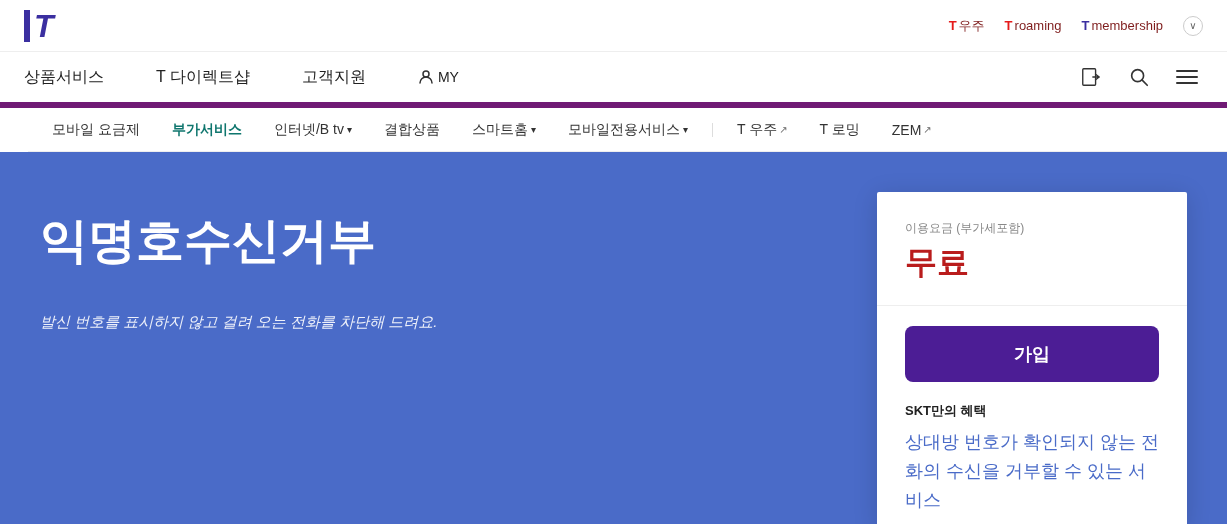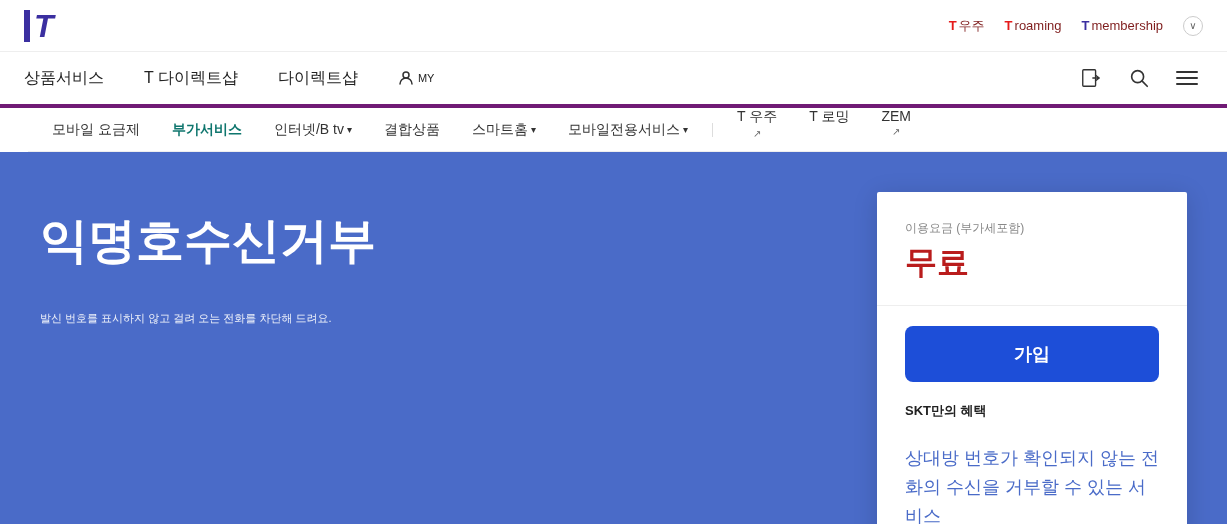--- a/index.html
+++ b/index.html
@@ -61,22 +61,22 @@
       font-size: 10px;
       color: #666;
     }
 
     
     .main-nav {
       display: flex;
       align-items: center;
       padding: 0 24px;
       height: 56px;
-      border-bottom: 4px solid #701a75;
-      gap: 0;
+      border-bottom: 6px solid #701a75;
+      gap: 12px;
     }
     .main-nav-item {
       font-size: 16px;
       font-weight: 500;
       color: #222;
       padding: 0 20px;
       cursor: pointer;
       height: 56px;
       display: flex;
       align-items: center;
@@ -93,21 +93,21 @@
       cursor: pointer;
       font-size: 20px;
       color: #333;
       width: 32px;
       height: 32px;
       display: flex;
       align-items: center;
       justify-content: center;
     }
     .my-icon {
-      font-size: 11px;
+      font-size: 14px;
       display: flex;
       align-items: center;
       gap: 4px;
     }
 
     
     .sub-nav {
       display: flex;
       align-items: center;
       padding: 0 24px;
@@ -139,21 +139,20 @@
     .sub-nav-divider {
       width: 1px;
       height: 14px;
       background: #ddd;
       margin: 0 8px;
     }
     .sub-nav-external {
       display: flex;
       align-items: center;
       gap: 2px;
-      flex-direction: column;
     }
     .ext-icon {
       font-size: 10px;
       color: #666;
     }
 
     
     .hero {
       background: #4a6bc8;
       min-height: 330px;
@@ -167,23 +166,24 @@
       color: #fff;
     }
     .hero-title {
       font-size: 48px;
       font-weight: 900;
       color: #fff;
       line-height: 1.2;
       margin-bottom: 40px;
     }
     .hero-desc {
-      font-size: 11px;
+      font-size: 15px;
       color: rgba(255,255,255,0.9);
       line-height: 1.6;
+      font-style: italic;
     }
 
     
     .signup-card {
       background: #fff;
       border-radius: 2px;
       padding: 28px 28px 12px 28px;
       width: 310px;
       min-width: 310px;
       box-shadow: 0 4px 24px rgba(0,0,0,0.15);
@@ -202,34 +202,34 @@
       margin-bottom: 20px;
     }
     .card-divider {
       height: 1px;
       background: #eee;
       margin: 0 -28px 20px -28px;
     }
     .join-btn {
       width: 100%;
       padding: 16px;
-      background: #1d4ed8;
+      background: #4c1d95;
       color: #fff;
       font-size: 18px;
       font-weight: 700;
       border: none;
       border-radius: 8px;
       cursor: pointer;
       margin-bottom: 20px;
     }
     .card-benefit-title {
       font-size: 13px;
       font-weight: 700;
       color: #222;
-      margin-bottom: 24px;
+      margin-bottom: 8px;
     }
     .card-benefit-desc {
       font-size: 18px;
       color: #4a6bc8;
       line-height: 1.6;
     }
 
     
     .login-icon-svg {
       width: 22px;
@@ -281,21 +281,21 @@
 </div>
 
 <nav class="main-nav">
   <a class="main-nav-item" href="#">
     <span>상품서비스</span>
   </a>
   <a class="main-nav-item" href="#">
     <span>T 다이렉트샵</span>
   </a>
   <a class="main-nav-item" href="#">
-    <span>다이렉트샵</span>
+    <span>고객지원</span>
   </a>
   <a class="main-nav-item my-icon" href="#">
     <svg width="16" height="16" viewBox="0 0 16 16" fill="none" xmlns="http://www.w3.org/2000/svg">
       <circle cx="8" cy="5" r="3" stroke="#333" stroke-width="1.5" fill="none"></circle>
       <path d="M2 14c0-3.3 2.7-6 6-6s6 2.7 6 6" stroke="#333" stroke-width="1.5" fill="none" stroke-linecap="round"></path>
     </svg>
     <span>MY</span>
   </a>
   <div class="main-nav-icons">
     <div class="nav-icon">

